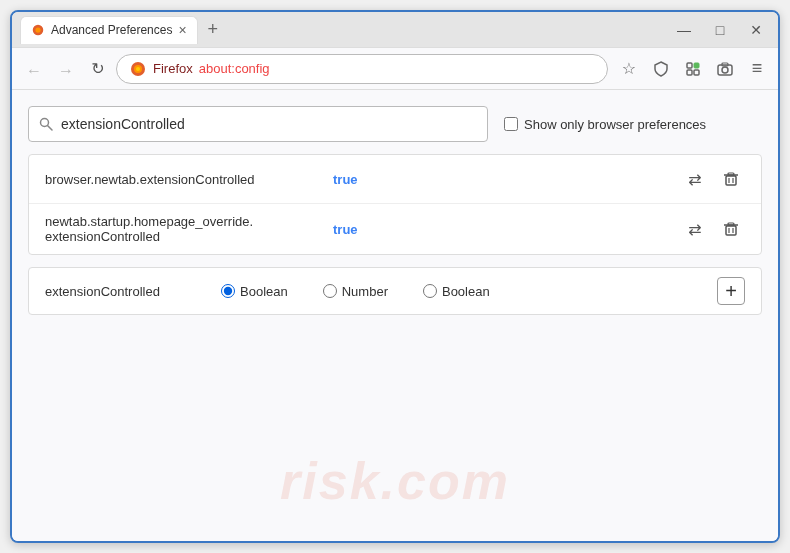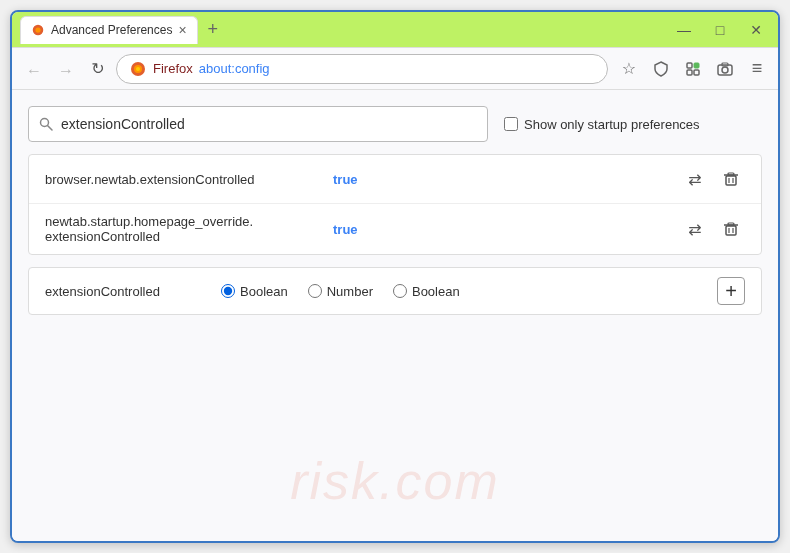--- a/index.html
+++ b/index.html
@@ -18,21 +18,21 @@
       background: #f9f9fb;
       border: 2px solid #3b78c4;
       border-radius: 8px;
       display: flex;
       flex-direction: column;
       overflow: hidden;
       box-shadow: 0 2px 10px rgba(0,0,0,0.2);
     }
     
     .title-bar {
-      background: #bef264;
+      background: #e5e5e5;
       display: flex;
       align-items: center;
       padding: 0 8px;
       height: 36px;
       border-bottom: 1px solid #ddd;
       gap: 4px;
     }
     .tab {
       display: flex;
       align-items: center;
@@ -152,21 +152,21 @@
       position: relative;
       overflow: hidden;
     }
     
     .watermark {
       position: absolute;
       bottom: 30px;
       left: 50%;
       transform: translateX(-50%);
       font-size: 52px;
-      font-weight: normal;
+      font-weight: bold;
       color: rgba(220, 100, 80, 0.15);
       white-space: nowrap;
       pointer-events: none;
       user-select: none;
       letter-spacing: 2px;
       font-style: italic;
     }
     
     .search-row {
       display: flex;
@@ -261,21 +261,21 @@
       gap: 16px;
       height: 48px;
     }
     .add-pref-name {
       font-size: 13px;
       color: #333;
       min-width: 160px;
     }
     .radio-group {
       display: flex;
-      gap: 20px;
+      gap: 35px;
       align-items: center;
       flex: 1;
     }
     .radio-item {
       display: flex;
       align-items: center;
       gap: 5px;
       font-size: 13px;
       color: #333;
     }
@@ -330,21 +330,21 @@
     <button class="nav-btn disabled">←</button>
     <button class="nav-btn disabled">→</button>
     <button class="nav-btn">↻</button>
     <div class="address-bar">
       <svg width="18" height="18" viewBox="0 0 18 18">
         <circle cx="9" cy="9" r="7" fill="#e25f2c"></circle>
         <circle cx="9" cy="9" r="4" fill="#ff9400"></circle>
         <circle cx="9" cy="9" r="2" fill="#ffca00"></circle>
       </svg>
       <span style="color:#7f1d1d; font-size:13px;">Firefox</span>
-      <span style="color:#3b82f6; font-size:13px;">about:config</span>
+      <span style="color:#ef4444; font-size:13px;">about:config</span>
     </div>
     <div class="nav-icons">
       <button class="nav-icon-btn">☆</button>
       <button class="nav-icon-btn">
         <svg width="16" height="16" viewBox="0 0 16 16">
           <path d="M8 1 L14 4 L14 8 C14 12 8 15 8 15 C8 15 2 12 2 8 L2 4 Z" fill="none" stroke="#666" stroke-width="1.5"></path>
         </svg>
       </button>
       <button class="nav-icon-btn">
         <svg width="16" height="16" viewBox="0 0 16 16">
@@ -372,21 +372,21 @@
     <div class="search-row">
       <div class="pref-search">
         <svg width="14" height="14" viewBox="0 0 14 14">
           <circle cx="5.5" cy="5.5" r="4" fill="none" stroke="#888" stroke-width="1.5"></circle>
           <line x1="8.5" y1="8.5" x2="13" y2="13" stroke="#888" stroke-width="1.5" stroke-linecap="round"></line>
         </svg>
         <input type="text" value="extensionControlled" style="">
       </div>
       <div class="show-modified">
         <input type="checkbox" style="">
-        <span>Show only startup preferences</span>
+        <span>Show only browser preferences</span>
       </div>
     </div>
 
     <div class="results-table">
 
       <div class="result-row">
         <span class="pref-name">browser.newtab.extensionControlled</span>
         <span class="pref-value">true</span>
         <div class="row-actions">
           <button class="action-btn">

